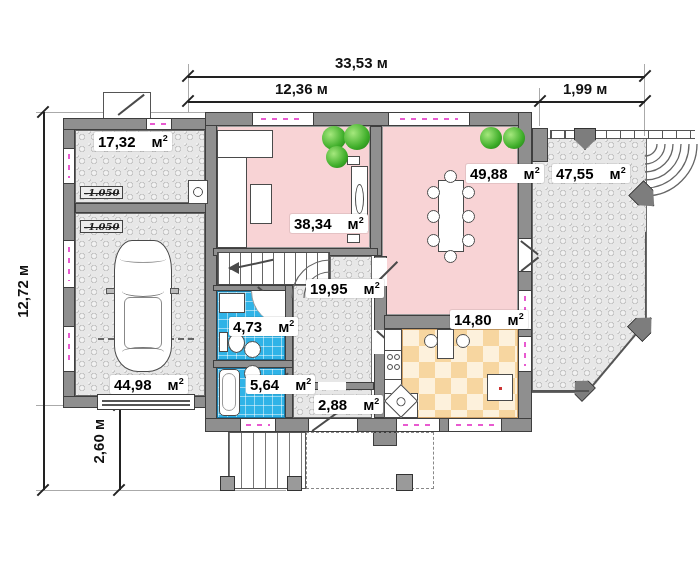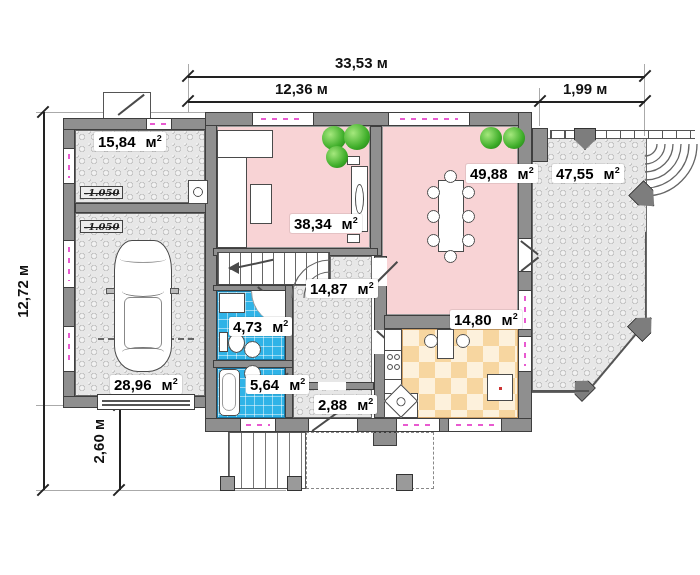--- a/index.html
+++ b/index.html
@@ -29,21 +29,21 @@
   .win.v i{width:2px;height:72%;background:repeating-linear-gradient(#e85ad0 0 5px,transparent 5px 11px);}
   .dline{position:absolute;background:#222;}
   .ext{position:absolute;background:#aaa;}
   .tick{position:absolute;width:16px;height:2px;background:#222;transform:rotate(-45deg);}
   .dimlbl{position:absolute;font-weight:bold;font-size:15px;line-height:1;color:#111;background:#fff;
           padding:1px 3px;white-space:nowrap;}
   .vlbl{writing-mode:vertical-rl;transform:rotate(180deg);padding:3px 1px;}
   .area{position:absolute;font-weight:bold;font-size:15px;line-height:1.15;color:#000;background:#fff;
         padding:1px 4px;border-radius:2px;white-space:nowrap;box-shadow:0 0 0 1px rgba(0,0,0,.08);z-index:40;}
   .area sup{font-size:9px;}
-  .u{margin-left:10px;}
+  .u{margin-left:16px;}
   .lvl{position:absolute;font-family:"DejaVu Serif",serif;font-style:italic;font-weight:bold;font-size:10px;
        color:#222;background:#ededed;border:1px solid #444;padding:0 3px;text-decoration:line-through;z-index:35;}
   .door{position:absolute;height:1.5px;background:#4a4a4a;transform-origin:0 50%;}
   .stairs{position:absolute;box-sizing:border-box;background-color:#fff;border:1.3px solid #4a4a4a;
           background-image:repeating-linear-gradient(90deg,#666 0 1.2px,transparent 1.2px 11px);}
   .psteps{position:absolute;box-sizing:border-box;background-color:#fff;border:1.5px solid #555;
           background-image:repeating-linear-gradient(90deg,#777 0 1.2px,transparent 1.2px 12px);}
   .dash{position:absolute;box-sizing:border-box;border:1.3px dashed #888;}
   .plantc{position:absolute;border-radius:50%;
          background:radial-gradient(circle at 35% 35%,#a5e87d,#3fae2a 60%,#1e7b15 95%);z-index:20;}
@@ -271,24 +271,24 @@
 
   <div class="psteps" style="left:228px;top:432px;width:78px;height:57px"></div>
   <div class="dash" style="left:306px;top:432px;width:128px;height:57px"></div>
   <div class="pier" style="left:220px;top:476px;width:15px;height:15px"></div>
   <div class="pier" style="left:287px;top:476px;width:15px;height:15px"></div>
   <div class="pier" style="left:396px;top:474px;width:17px;height:17px"></div>
 
   <div class="lvl" style="left:80px;top:186px">-1.050</div>
   <div class="lvl" style="left:80px;top:220px">-1.050</div>
 
-  <div class="area" style="left:94px;top:132px"><span>15,84</span><span class="u"><span>м</span><sup>2</sup></span></div>
-  <div class="area" style="left:110px;top:375px"><span>28,96</span><span class="u"><span>м</span><sup>2</sup></span></div>
+  <div class="area" style="left:94px;top:132px"><span>17,32</span><span class="u"><span>м</span><sup>2</sup></span></div>
+  <div class="area" style="left:110px;top:375px"><span>44,98</span><span class="u"><span>м</span><sup>2</sup></span></div>
   <div class="area" style="left:290px;top:214px"><span>38,34</span><span class="u"><span>м</span><sup>2</sup></span></div>
   <div class="area" style="left:466px;top:164px"><span>49,88</span><span class="u"><span>м</span><sup>2</sup></span></div>
   <div class="area" style="left:552px;top:164px"><span>47,55</span><span class="u"><span>м</span><sup>2</sup></span></div>
-  <div class="area" style="left:306px;top:279px"><span>14,87</span><span class="u"><span>м</span><sup>2</sup></span></div>
+  <div class="area" style="left:306px;top:279px"><span>19,95</span><span class="u"><span>м</span><sup>2</sup></span></div>
   <div class="area" style="left:229px;top:317px"><span>4,73</span><span class="u"><span>м</span><sup>2</sup></span></div>
   <div class="area" style="left:246px;top:375px"><span>5,64</span><span class="u"><span>м</span><sup>2</sup></span></div>
   <div class="area" style="left:314px;top:395px"><span>2,88</span><span class="u"><span>м</span><sup>2</sup></span></div>
   <div class="area" style="left:450px;top:310px"><span>14,80</span><span class="u"><span>м</span><sup>2</sup></span></div>
 
 </div>
 
 </body></html>

